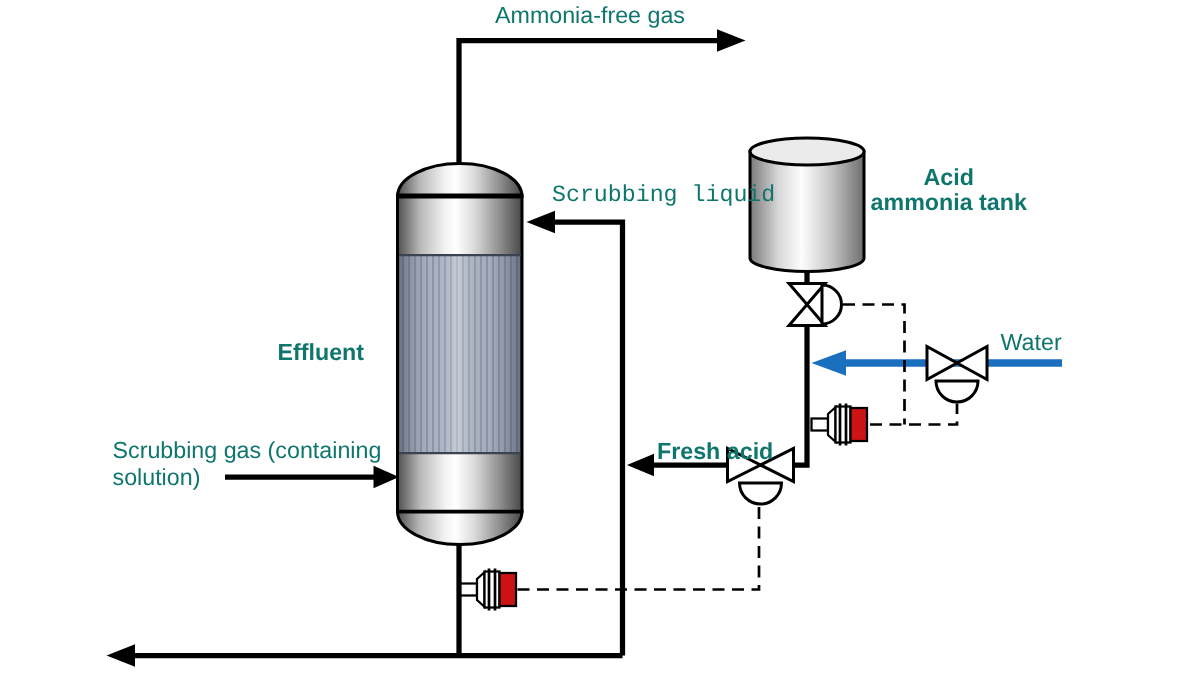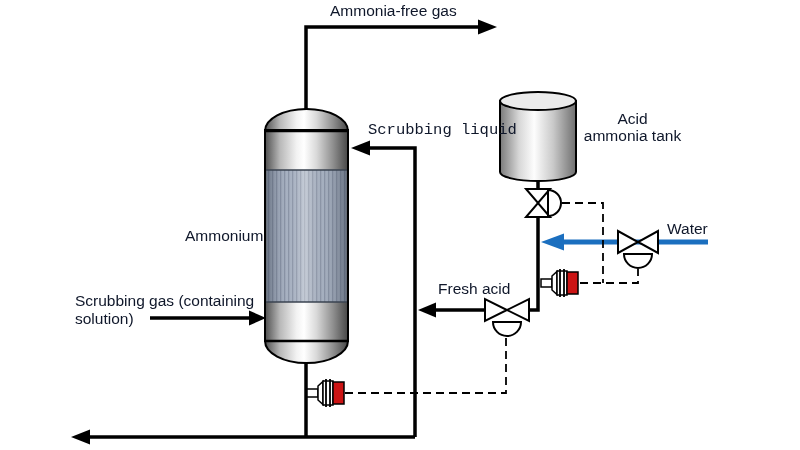--- a/index.html
+++ b/index.html
@@ -1,22 +1,22 @@
 <!DOCTYPE html>
 <html><head>
 <meta charset="utf-8">
 <style>
   html,body{margin:0;padding:0;background:#ffffff;}
   #stage{
     position:relative;width:800px;height:450px;background:#ffffff;overflow:hidden;
     font-family:"Liberation Sans",sans-serif;color:#111;
   }
   #stage svg{position:absolute;left:0;top:0;}
-  .lbl{position:absolute;font-size:15.5px;line-height:18px;white-space:pre;color:#0f172a;}
-  .lbl.bold{font-weight:400;}
+  .lbl{position:absolute;font-size:15.5px;line-height:18px;white-space:pre;color:#0f766e;}
+  .lbl.bold{font-weight:700;}
   .lbl.center{text-align:center;}
 </style>
 </head>
 <body>
 
 <div id="stage">
 
 <svg width="800" height="450" viewBox="0 0 800 450">
   <defs>
     <linearGradient id="metal" x1="0" y1="0" x2="1" y2="0">
@@ -124,19 +124,19 @@
     <polygon points="318,386 323,381.5 323,404.5 318,400" fill="#fff" stroke="#000" stroke-width="1.5"></polygon>
     <rect x="323" y="381" width="10" height="24" fill="#fff" stroke="#000" stroke-width="1.5"></rect>
     <line x1="326" y1="379" x2="326" y2="407" stroke="#000" stroke-width="1.8"></line>
     <line x1="330" y1="379" x2="330" y2="407" stroke="#000" stroke-width="1.8"></line>
     <rect x="333" y="382" width="11" height="22" stroke="#000" stroke-width="1.5" fill="#cc1414"></rect>
   </g>
 </svg>
 
 <div class="lbl" style="left:330px;top:2px;">Ammonia-free gas</div>
 <div class="lbl" style="left:368px;top:121px;font-family:Liberation Mono, monospace;">Scrubbing liquid</div>
-<div class="lbl bold" style="left:185px;top:227px;">Ammonium</div>
+<div class="lbl bold" style="left:185px;top:227px;">Effluent</div>
 <div class="lbl" style="left:75px;top:292px;"><span>Scrubbing gas (containing</span><br><span>solution)</span></div>
-<div class="lbl" style="left:438px;top:280px;">Fresh acid</div>
+<div class="lbl" style="left:438px;top:293px;font-weight:bold;">Fresh acid</div>
 <div class="lbl bold center" style="left:570px;top:110px;width:125px;line-height:17px;"><span>Acid</span><br><span>ammonia tank</span></div>
 <div class="lbl" style="left:667px;top:220px;">Water</div>
 
 </div>
 
 </body></html>

